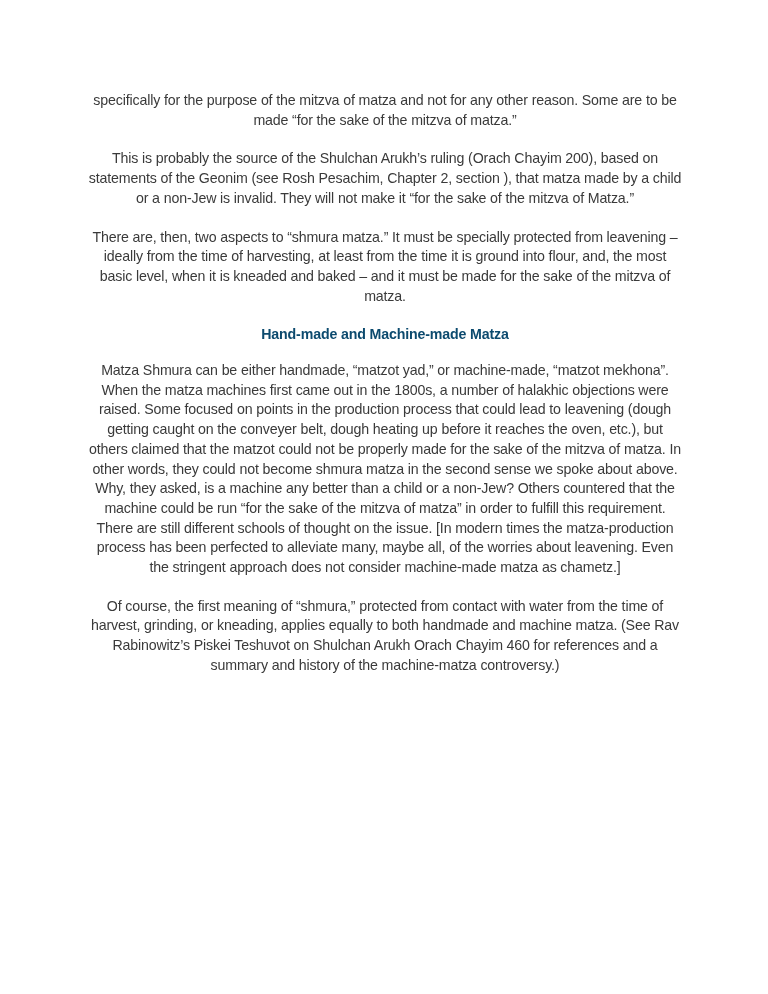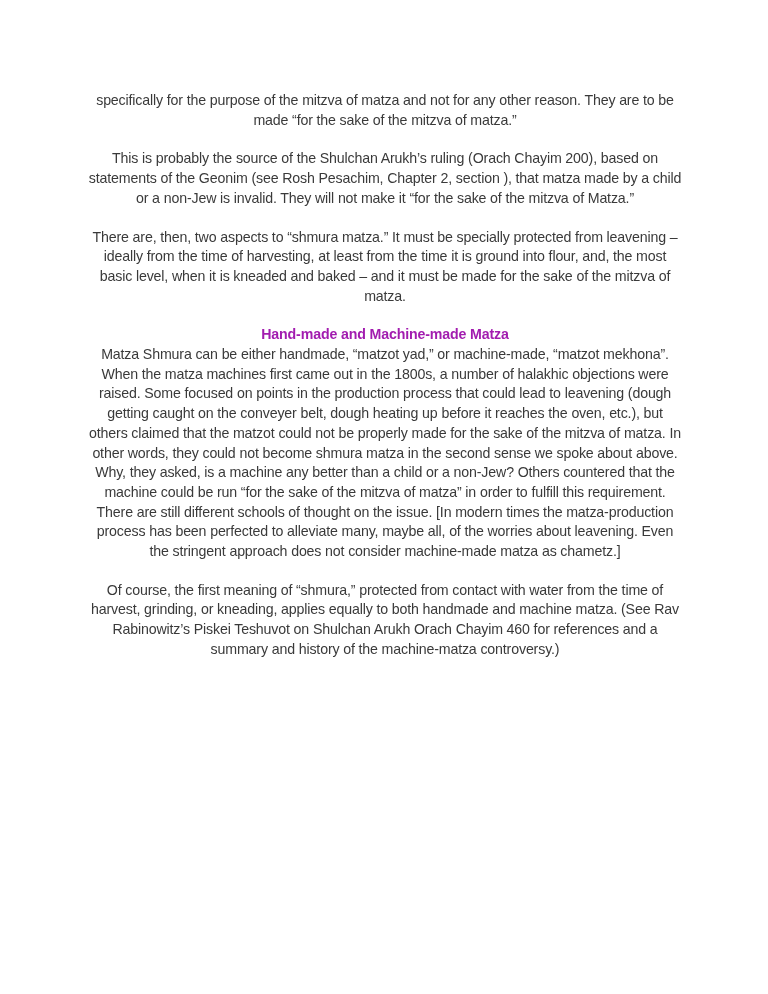--- a/index.html
+++ b/index.html
@@ -24,29 +24,29 @@
       color: #3a3a3a;
       text-align: center;
       letter-spacing: -0.15px;
     }
     .para {
       margin: 0 0 19px 0;
     }
     .heading {
       margin: 0;
       font-weight: bold;
-      color: #a21caf;
+      color: #0c4a6e;
     }
     .para.after-heading {
-      margin-top: 0;
+      margin-top: 16px;
     }
   </style>
 </head>
 <body>
 
 <div class="page">
-  <p class="para">specifically for the purpose of the mitzva of matza and not for any other reason. They are to be made “for the sake of the mitzva of matza.”</p>
+  <p class="para">specifically for the purpose of the mitzva of matza and not for any other reason. Some are to be made “for the sake of the mitzva of matza.”</p>
   <p class="para">This is probably the source of the Shulchan Arukh’s ruling (Orach Chayim 200), based on statements of the Geonim (see Rosh Pesachim, Chapter 2, section ), that matza made by a child or a non-Jew is invalid. They will not make it “for the sake of the mitzva of Matza.”</p>
   <p class="para">There are, then, two aspects to “shmura matza.” It must be specially protected from leavening – ideally from the time of harvesting, at least from the time it is ground into flour, and, the most basic level, when it is kneaded and baked – and it must be made for the sake of the mitzva of matza.</p>
   <h2 class="heading" style="font-size:14.2px;line-height:19.7px;">Hand-made and Machine-made Matza</h2>
   <p class="para after-heading">Matza Shmura can be either handmade, “matzot yad,” or machine-made, “matzot mekhona”. When the matza machines first came out in the 1800s, a number of halakhic objections were raised. Some focused on points in the production process that could lead to leavening (dough getting caught on the conveyer belt, dough heating up before it reaches the oven, etc.), but others claimed that the matzot could not be properly made for the sake of the mitzva of matza. In other words, they could not become shmura matza in the second sense we spoke about above. Why, they asked, is a machine any better than a child or a non-Jew? Others countered that the machine could be run “for the sake of the mitzva of matza” in order to fulfill this requirement. There are still different schools of thought on the issue. [In modern times the matza-production process has been perfected to alleviate many, maybe all, of the worries about leavening. Even the stringent approach does not consider machine-made matza as chametz.]</p>
   <p class="para">Of course, the first meaning of “shmura,” protected from contact with water from the time of harvest, grinding, or kneading, applies equally to both handmade and machine matza. (See Rav Rabinowitz’s Piskei Teshuvot on Shulchan Arukh Orach Chayim 460 for references and a summary and history of the machine-matza controversy.)</p>
 </div>
 
 </body></html>

